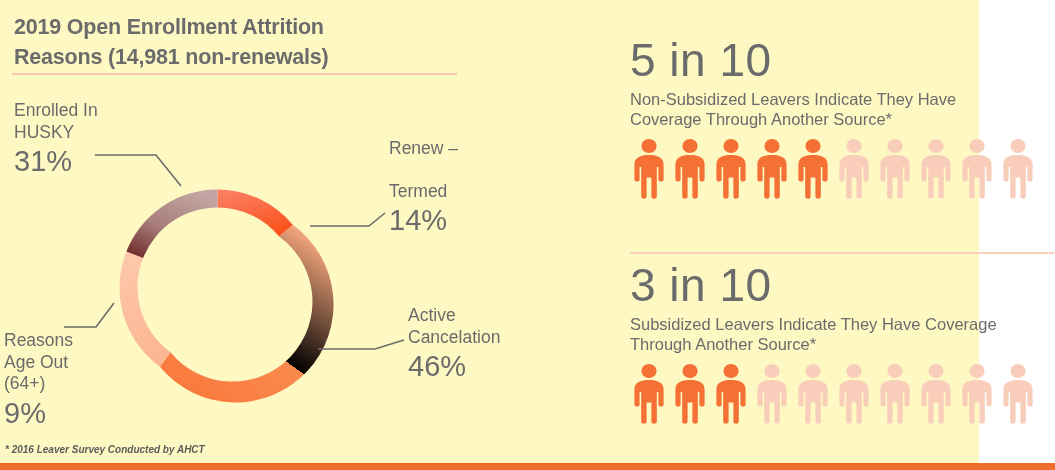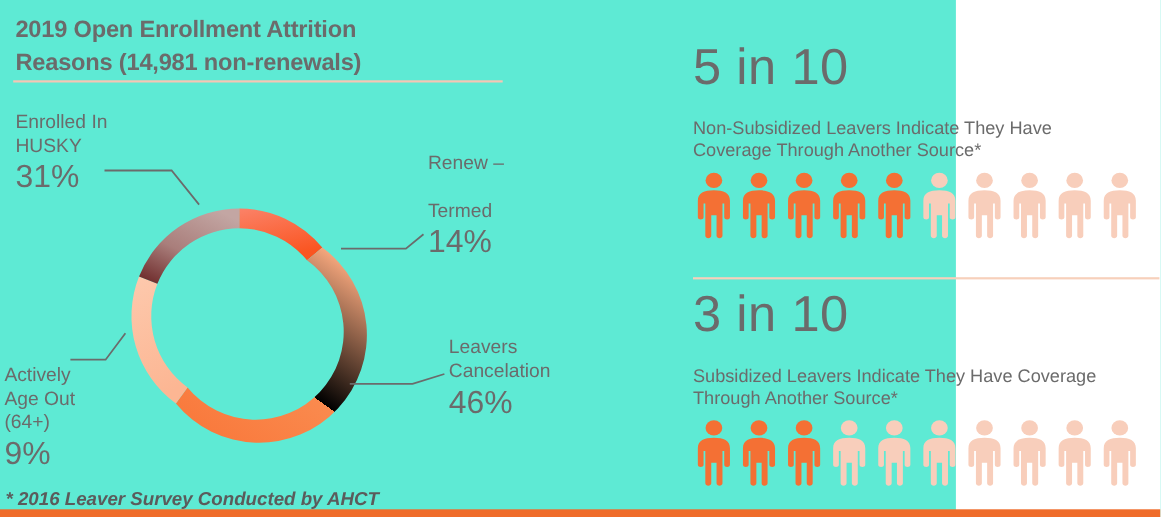--- a/index.html
+++ b/index.html
@@ -2,21 +2,21 @@
 <html><head>
 <meta charset="utf-8">
 <style>
   * { box-sizing: border-box; margin: 0; padding: 0; }
   html, body {
     width: 1055px; height: 470px;
     background: #ffffff;
     font-family: "Liberation Sans", sans-serif;
     overflow: hidden;
   }
-  .page { position: relative; width: 869px; height: 470px; background: #5eead4; }
+  .page { position: relative; width: 979px; height: 470px; background: #fef9c3; }
 
   
   .left-panel { position: absolute; left: 0; top: 0; width: 615px; height: 470px; }
 
   .chart-title {
     position: absolute; left: 14px; top: 12px; width: 450px;
     font-size: 21.5px; font-weight: bold; color: #6b6b6b;
     line-height: 30px; letter-spacing: -0.2px;
   }
   .title-rule {
@@ -32,37 +32,37 @@
 
   .lbl-husky    { left: 14px;  top: 100px; width: 160px; }
   .lbl-dnar     { left: 389px; top: 116px; width: 175px; }
   .lbl-active   { left: 408px; top: 305px; width: 160px; }
   .lbl-medicare { left: 4px;   top: 330px; width: 140px; }
 
   .leader { position: absolute; stroke: #6b6b6b; stroke-width: 1.6px; fill: none; }
 
   .footnote {
     position: absolute; left: 5px; top: 444px;
-    font-size: 17px; font-style: italic; color: #5b5b5b; font-weight: bold;
+    font-size: 10px; font-style: italic; color: #5b5b5b; font-weight: bold;
   }
 
   
   .right-panel { position: absolute; left: 630px; top: 16px; width: 425px; height: 470px; }
 
   .stat-block { position: absolute; left: 0; width: 425px; }
   .stat-block.first  { top: 18px; }
   .stat-block.second { top: 243px; }
 
   .big-stat {
     font-size: 46px; line-height: 52px; color: #6b6b6b;
     font-weight: normal; letter-spacing: 0.5px;
   }
   .stat-desc {
     font-size: 16.5px; line-height: 20px; color: #6b6b6b; width: 390px;
-    margin-top: 21px;
+    margin-top: 3px;
   }
   .people-row { margin-top: 9px; display: flex; gap: 3px; }
   .people-row svg { display: block; }
 
   .panel-divider {
     position: absolute; left: 0; top: 236px; width: 424px; height: 1.5px;
     background: #f7d0bb;
   }
 
   
@@ -136,27 +136,27 @@
 
     <div class="lbl lbl-dnar">
       <br>
       <span>Renew –</span><br>
       <br>
       <span>Termed</span>
       <span class="pct">14%</span>
     </div>
 
     <div class="lbl lbl-active">
-      <span>Leavers</span><br>
+      <span>Active</span><br>
       <span>Cancelation</span>
       <span class="pct">46%</span>
     </div>
 
     <div class="lbl lbl-medicare">
-      <span>Actively</span><br>
+      <span>Reasons</span><br>
       <span>Age Out</span><br>
       <span>(64+)</span>
       <span class="pct">9%</span>
     </div>
 
     <div class="footnote">* 2016 Leaver Survey Conducted by AHCT</div>
   </div>
 
   <div class="right-panel">
 

